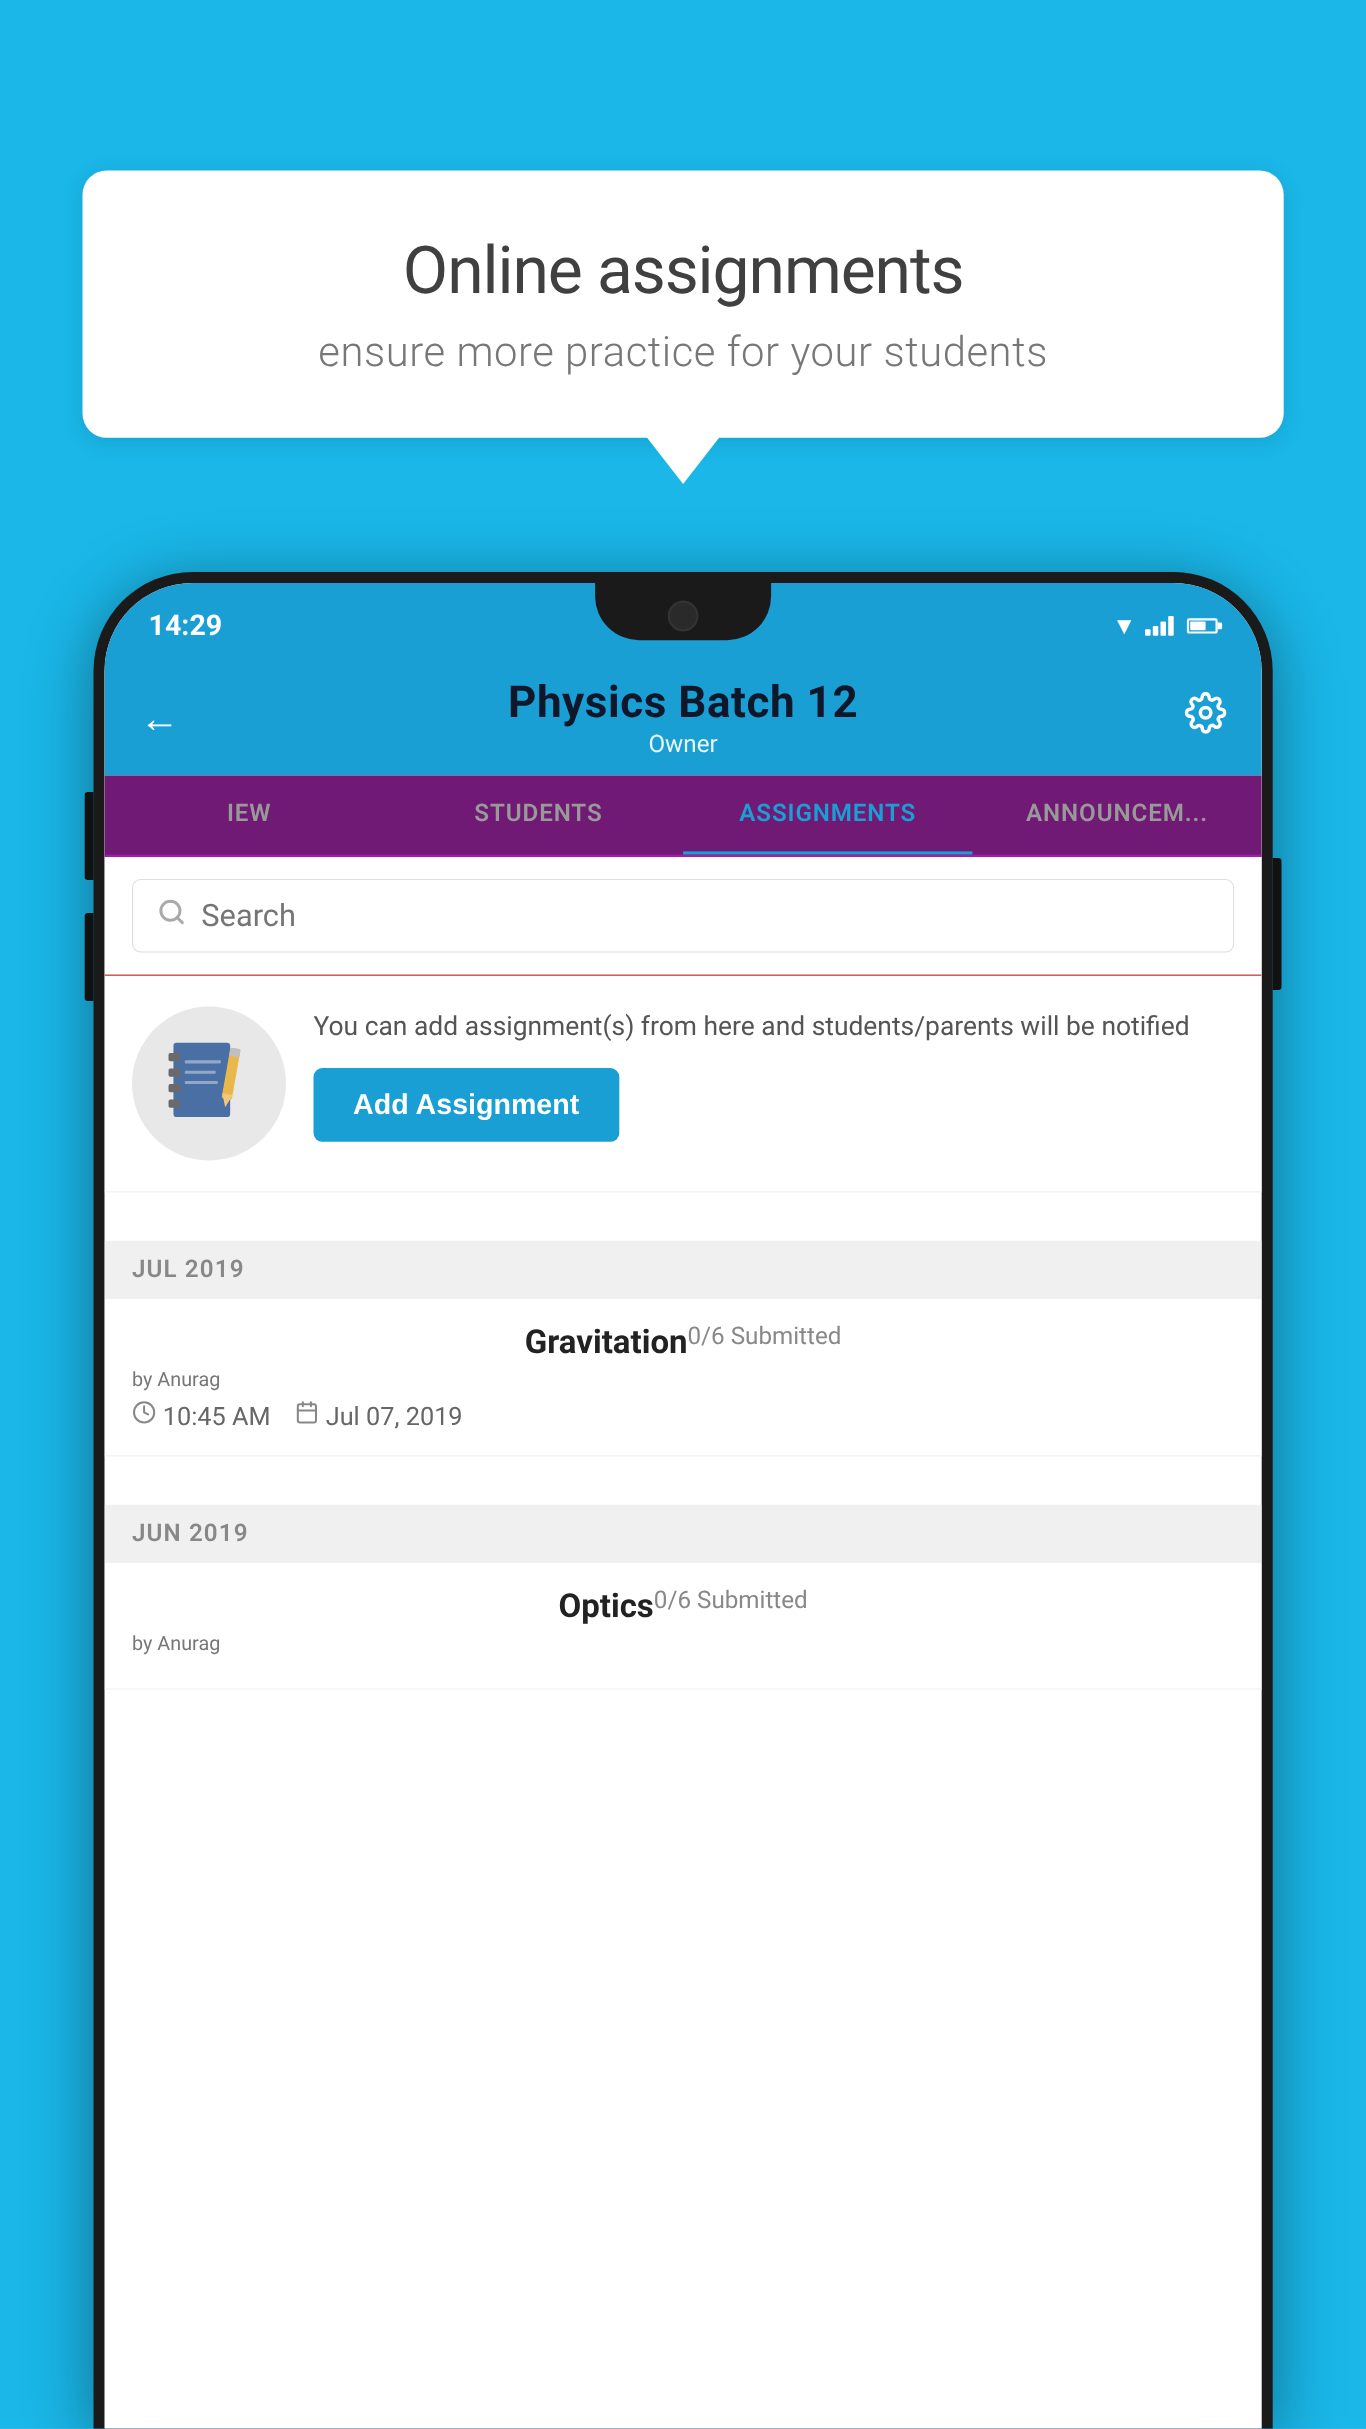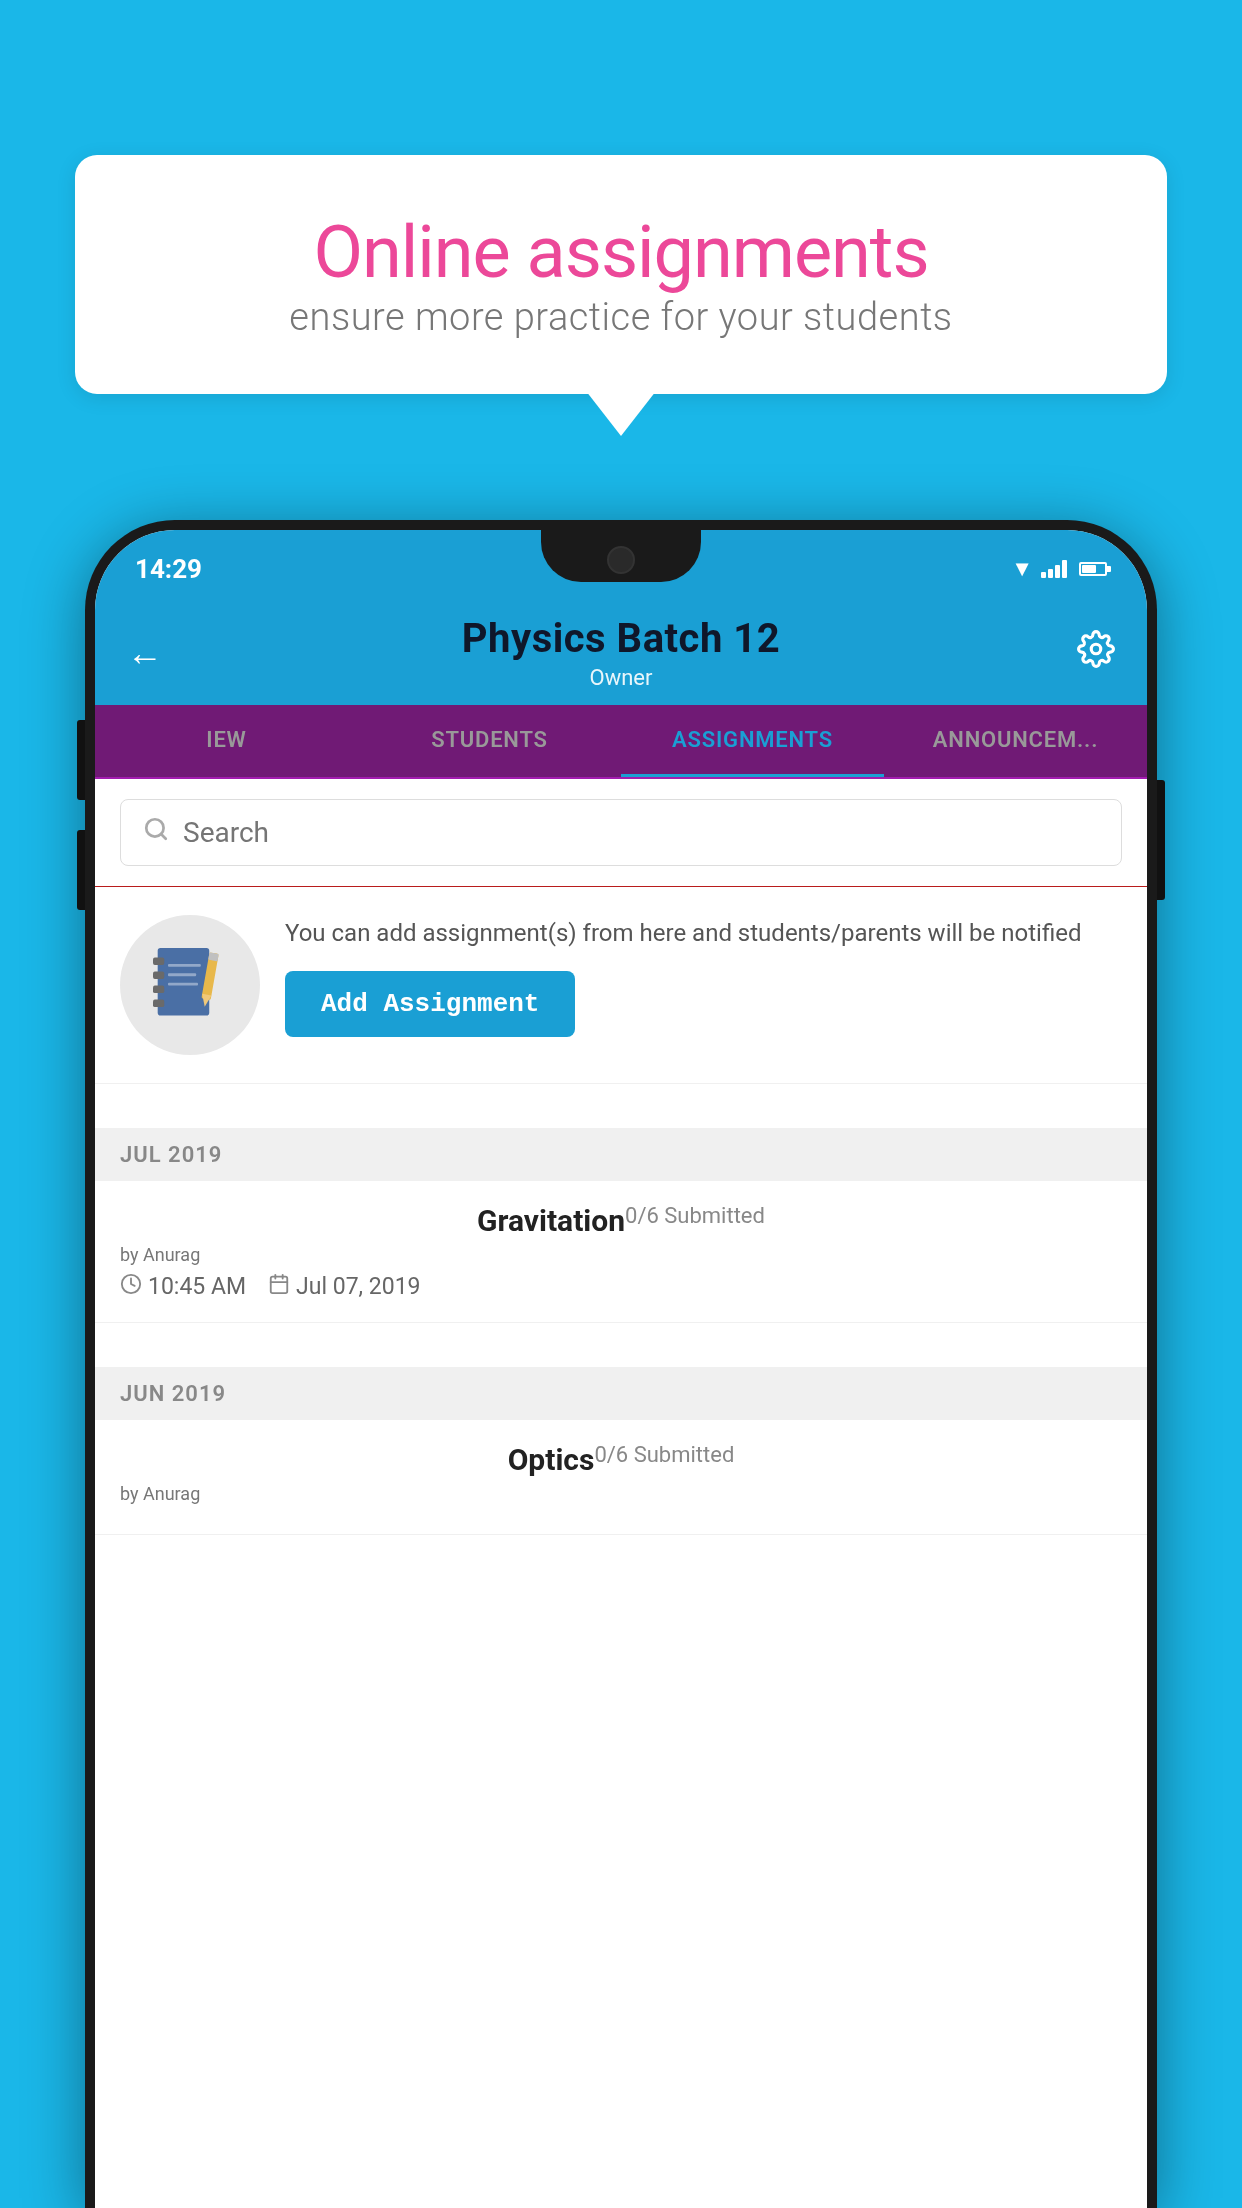--- a/index.html
+++ b/index.html
@@ -37,23 +37,24 @@
       left: 50%;
       transform: translateX(-50%);
       width: 0;
       height: 0;
       border-left: 35px solid transparent;
       border-right: 35px solid transparent;
       border-top: 45px solid white;
     }
 
     .speech-bubble-title {
-      font-size: 72px;
+      font-size: 60px;
       font-weight: 400;
-      color: #ec4899;
+      color: #404040;
+      margin-bottom: 18px;
       letter-spacing: -1px;
     }
 
     .speech-bubble-subtitle {
       font-size: 38px;
       color: #777;
       font-weight: 300;
       letter-spacing: 0.5px;
     }
 
@@ -319,21 +320,21 @@
 
     .add-assignment-btn {
       background: #1a9fd4;
       color: white;
       border: none;
       border-radius: 8px;
       padding: 18px 36px;
       font-size: 26px;
       font-weight: 600;
       cursor: pointer;
-      font-family: Liberation Mono, monospace;
+      font-family: Liberation Sans, sans-serif;
     }
 
     
     .month-header {
       background: #f0f0f0;
       padding: 14px 25px;
       font-size: 22px;
       color: #888;
       font-weight: 600;
       letter-spacing: 1px;

